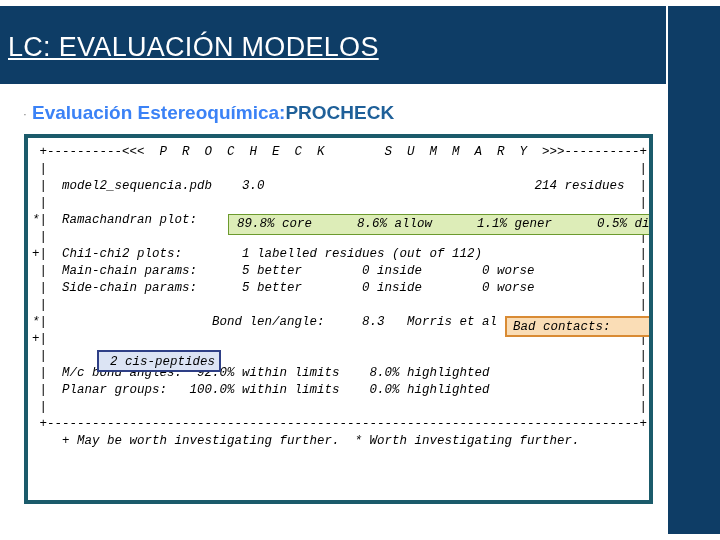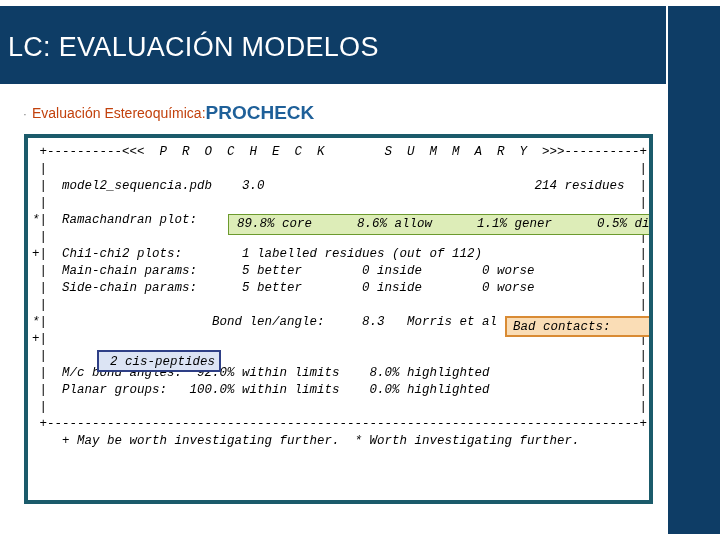--- a/index.html
+++ b/index.html
@@ -35,20 +35,21 @@
   #title-text {
     position: absolute;
     left: 8px;
     top: 26px;
     width: 650px;
     color: #ffffff;
     font-size: 27px;
     font-weight: normal;
     letter-spacing: 0.3px;
     white-space: nowrap;
+    text-decoration: underline;
   }
 
   #right-band {
     position: absolute;
     left: 668px;
     top: 6px;
     width: 52px;
     height: 528px;
     background: #0E3D66;
   }
@@ -65,23 +66,24 @@
   }
   #bullet-marker {
     width: 14px;
     color: #8a8a8a;
     font-size: 13px;
     line-height: 1;
     text-align: center;
     flex: none;
   }
   #bullet-text {
-    font-size: 14px;
-    color: #c2410c;
+    font-size: 19px;
+    color: #3b82f6;
     white-space: nowrap;
+    font-weight: bold;
   }
   #bullet-accent {
     font-weight: bold;
     color: #1F6099;
     font-size: 19px;
     white-space: nowrap;
   }
 
   
   #report-panel {

